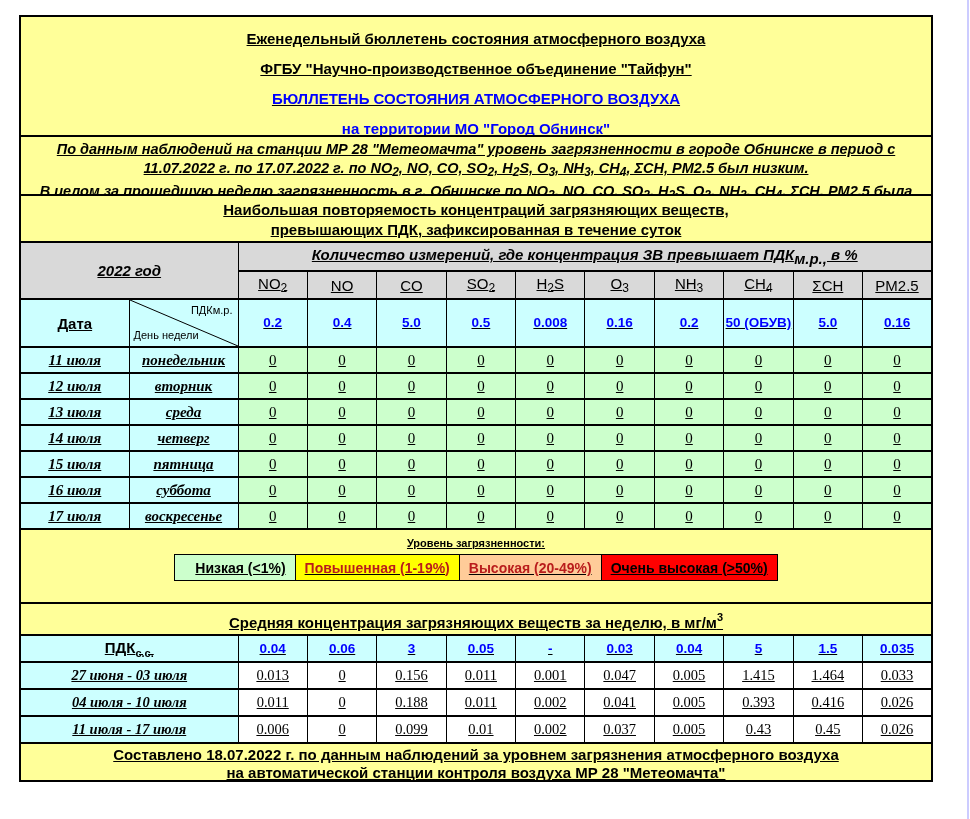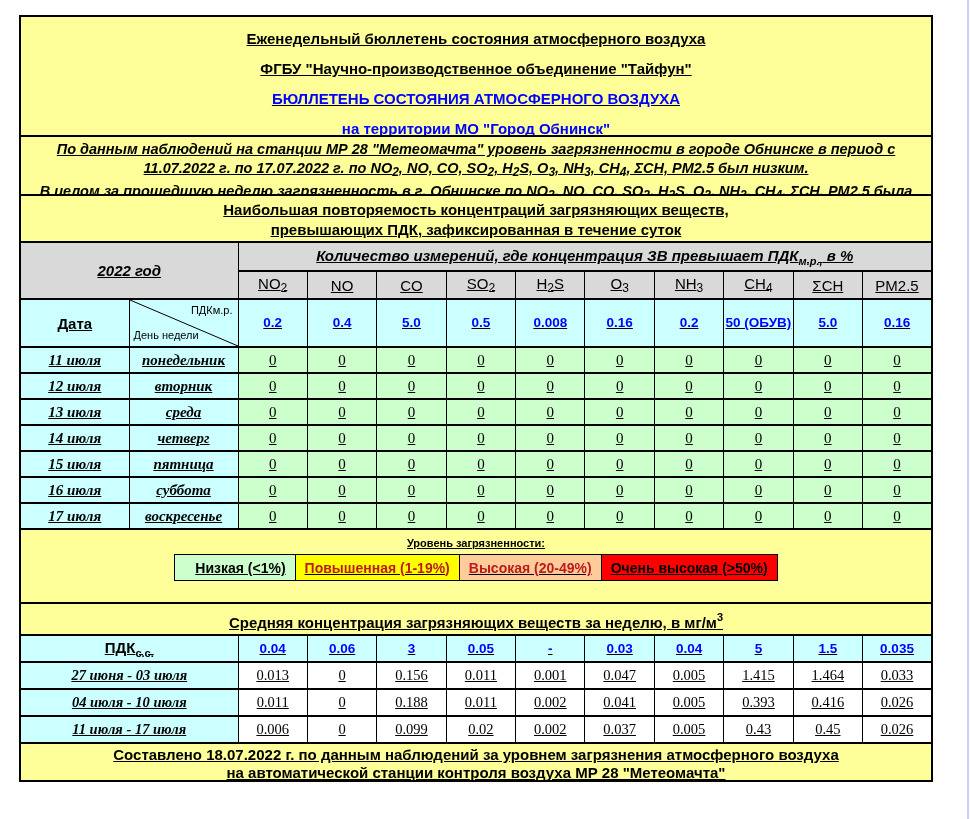--- a/index.html
+++ b/index.html
@@ -36,21 +36,21 @@
   .white { background:#ffffff; }
 
   tr.hrow1 { height:29px; }
   tr.hrow2 { height:28px; }
   tr.pdkrow { height:48px; }
   tr.day-row { height:26px; }
   tr.arow { height:27px; }
 
   .year-cell { font-weight:bold; font-style:italic; font-size:15px; }
   .meas-cell { font-weight:bold; font-style:italic; font-size:15px; }
-  .subtxt  { font-size:11px; vertical-align:-4px; font-weight:bold; font-style:italic; }
+  .subtxt  { font-size:15px; vertical-align:-4px; font-weight:bold; font-style:italic; }
   .chem-h { font-size:15px; }
   .chem-h .sb, .summary-block .sb { font-size:12px; vertical-align:-3px; }
   .date-head { font-weight:bold; font-size:15px; }
 
   .diag-cell { position:relative; padding:0; }
   .diag-cell svg { position:absolute; left:0; top:0; width:100%; height:100%; }
   .diag-top { position:absolute; top:4px; right:5px; font-size:11px; }
   .diag-bottom { position:absolute; bottom:5px; left:4px; font-size:11px; }
 
   .pdk-val { color:#0000ff; font-weight:bold; font-size:13.5px; line-height:16px; }
@@ -325,21 +325,21 @@
           <td class="white avg-val">0.005</td>
           <td class="white avg-val">0.393</td>
           <td class="white avg-val">0.416</td>
           <td class="white avg-val">0.026</td>
         </tr>
         <tr class="arow">
           <td class="cyan period-cell" colspan="2">11 июля - 17 июля</td>
           <td class="white avg-val">0.006</td>
           <td class="white avg-val">0</td>
           <td class="white avg-val">0.099</td>
-          <td class="white avg-val">0.02</td>
+          <td class="white avg-val">0.01</td>
           <td class="white avg-val">0.002</td>
           <td class="white avg-val">0.037</td>
           <td class="white avg-val">0.005</td>
           <td class="white avg-val">0.43</td>
           <td class="white avg-val">0.45</td>
           <td class="white avg-val">0.026</td>
         </tr>
       </tbody>
   </table>
 

